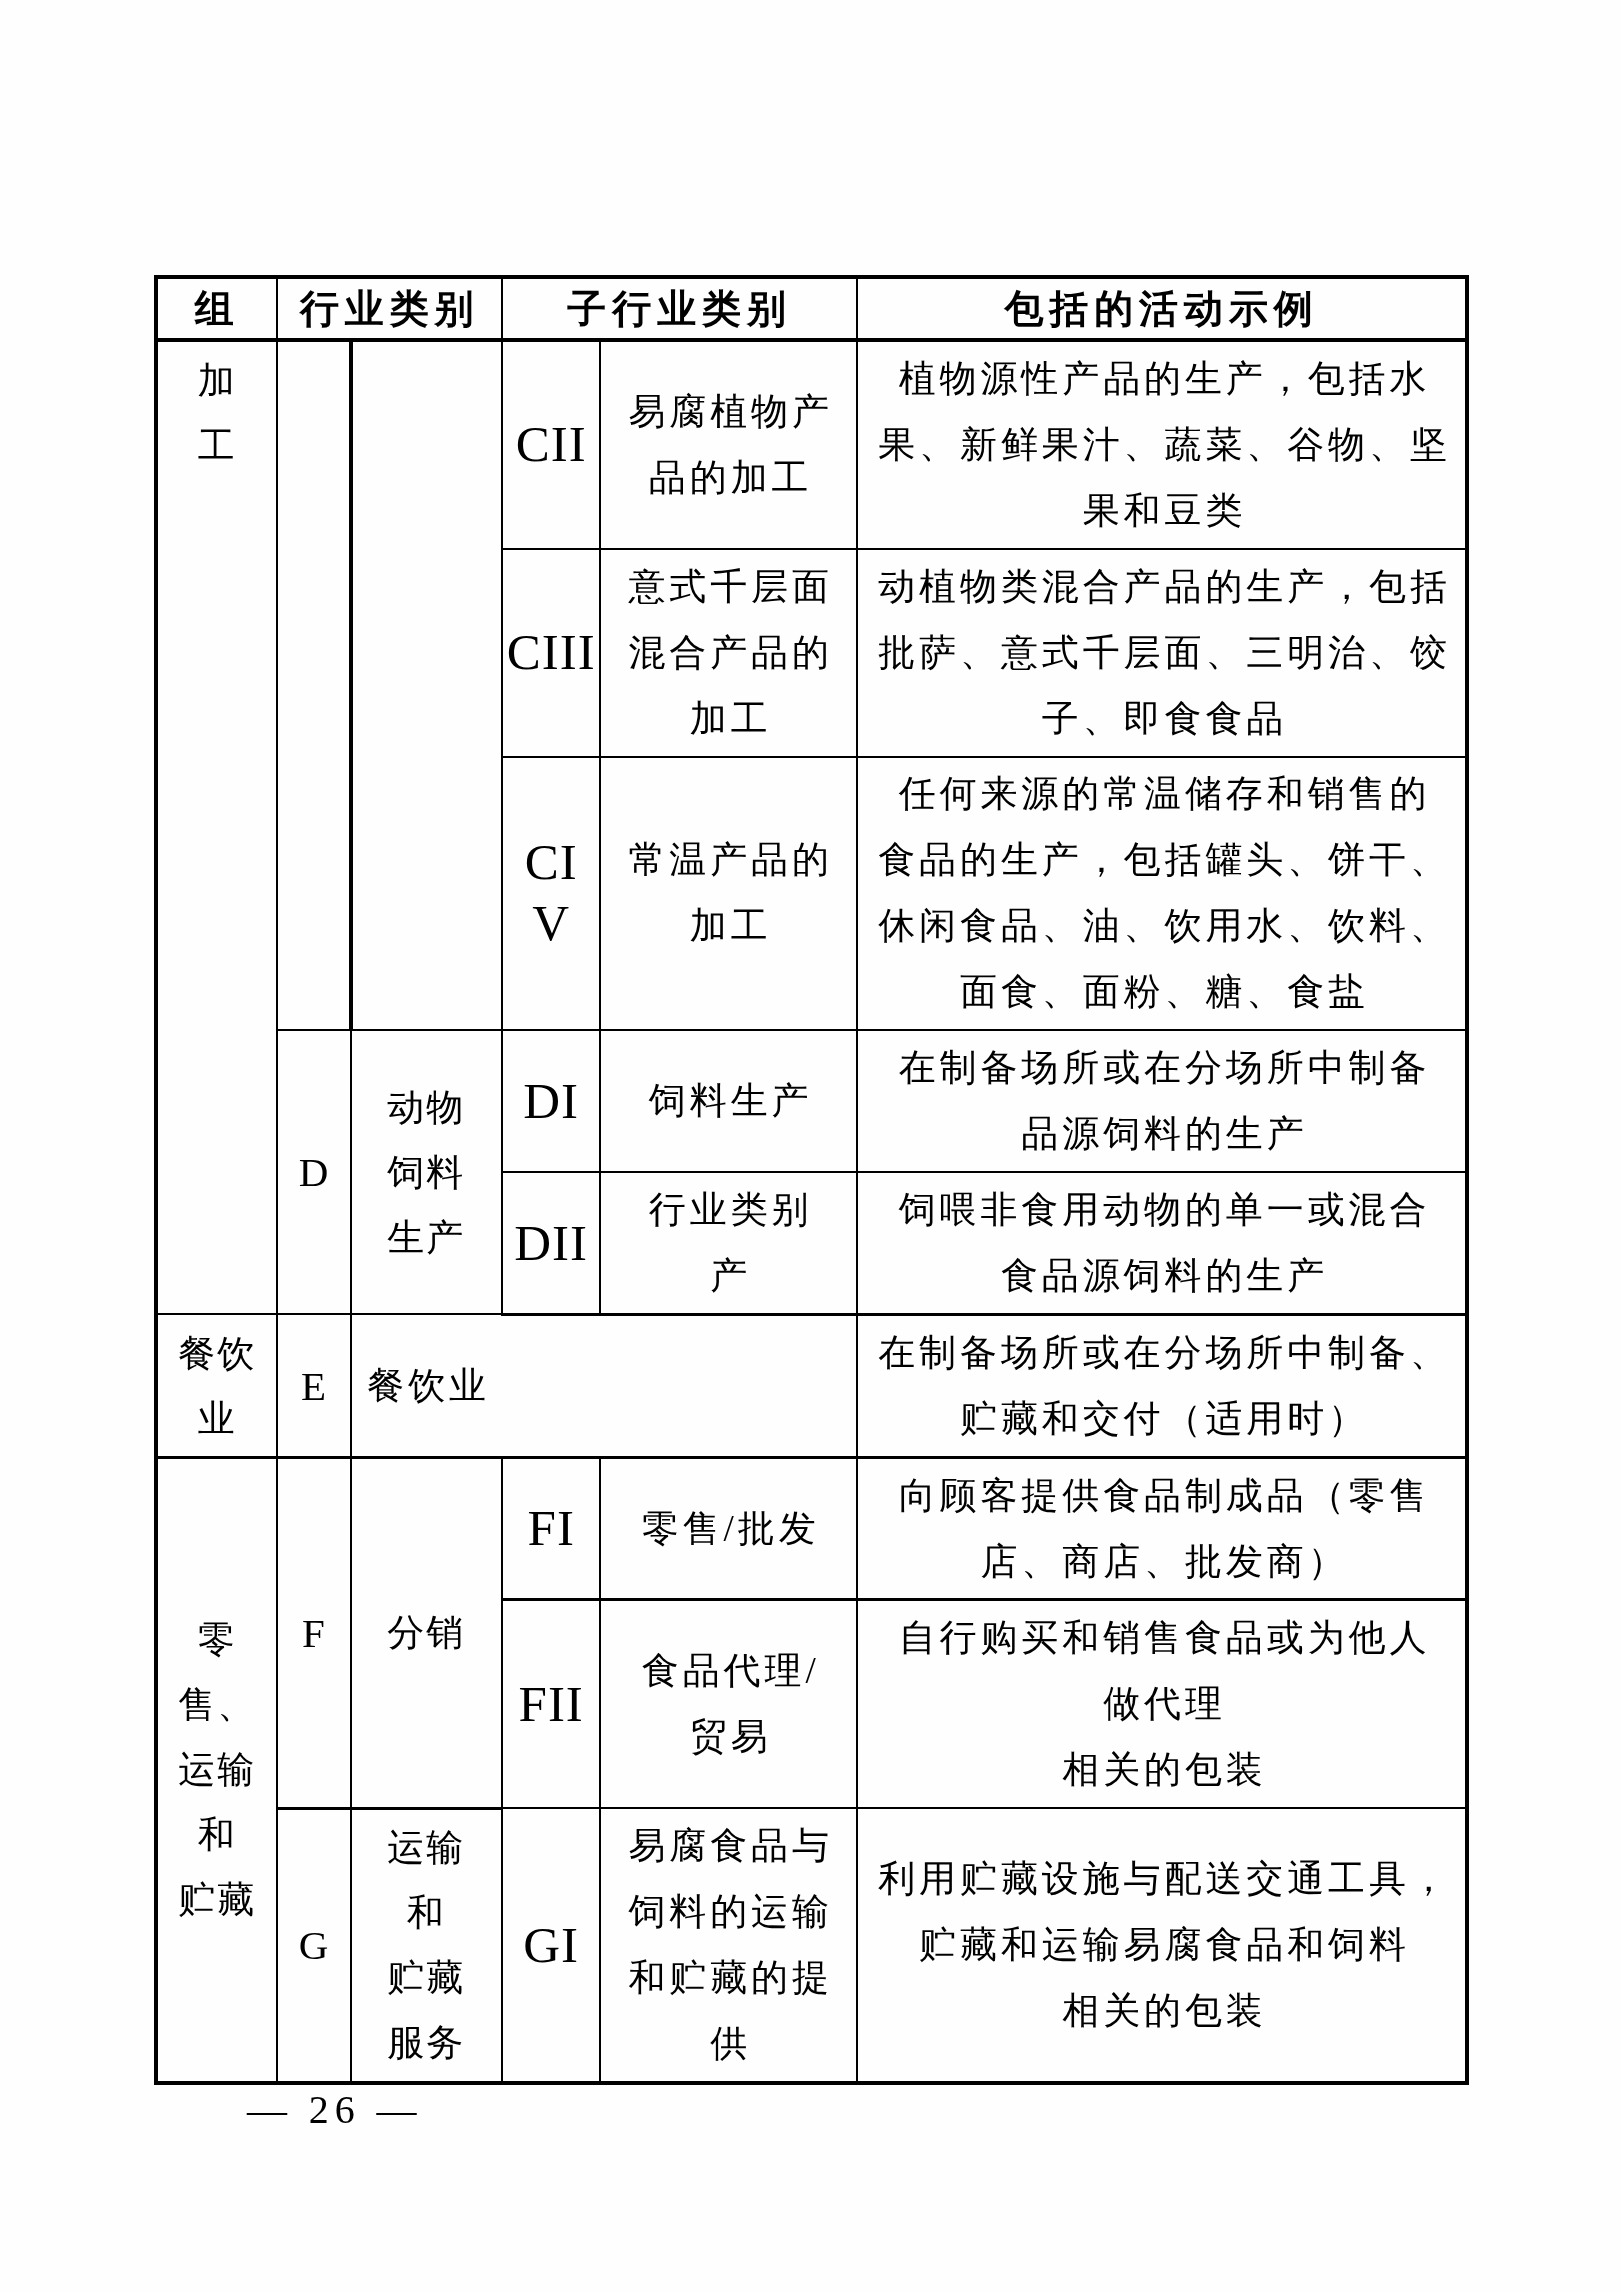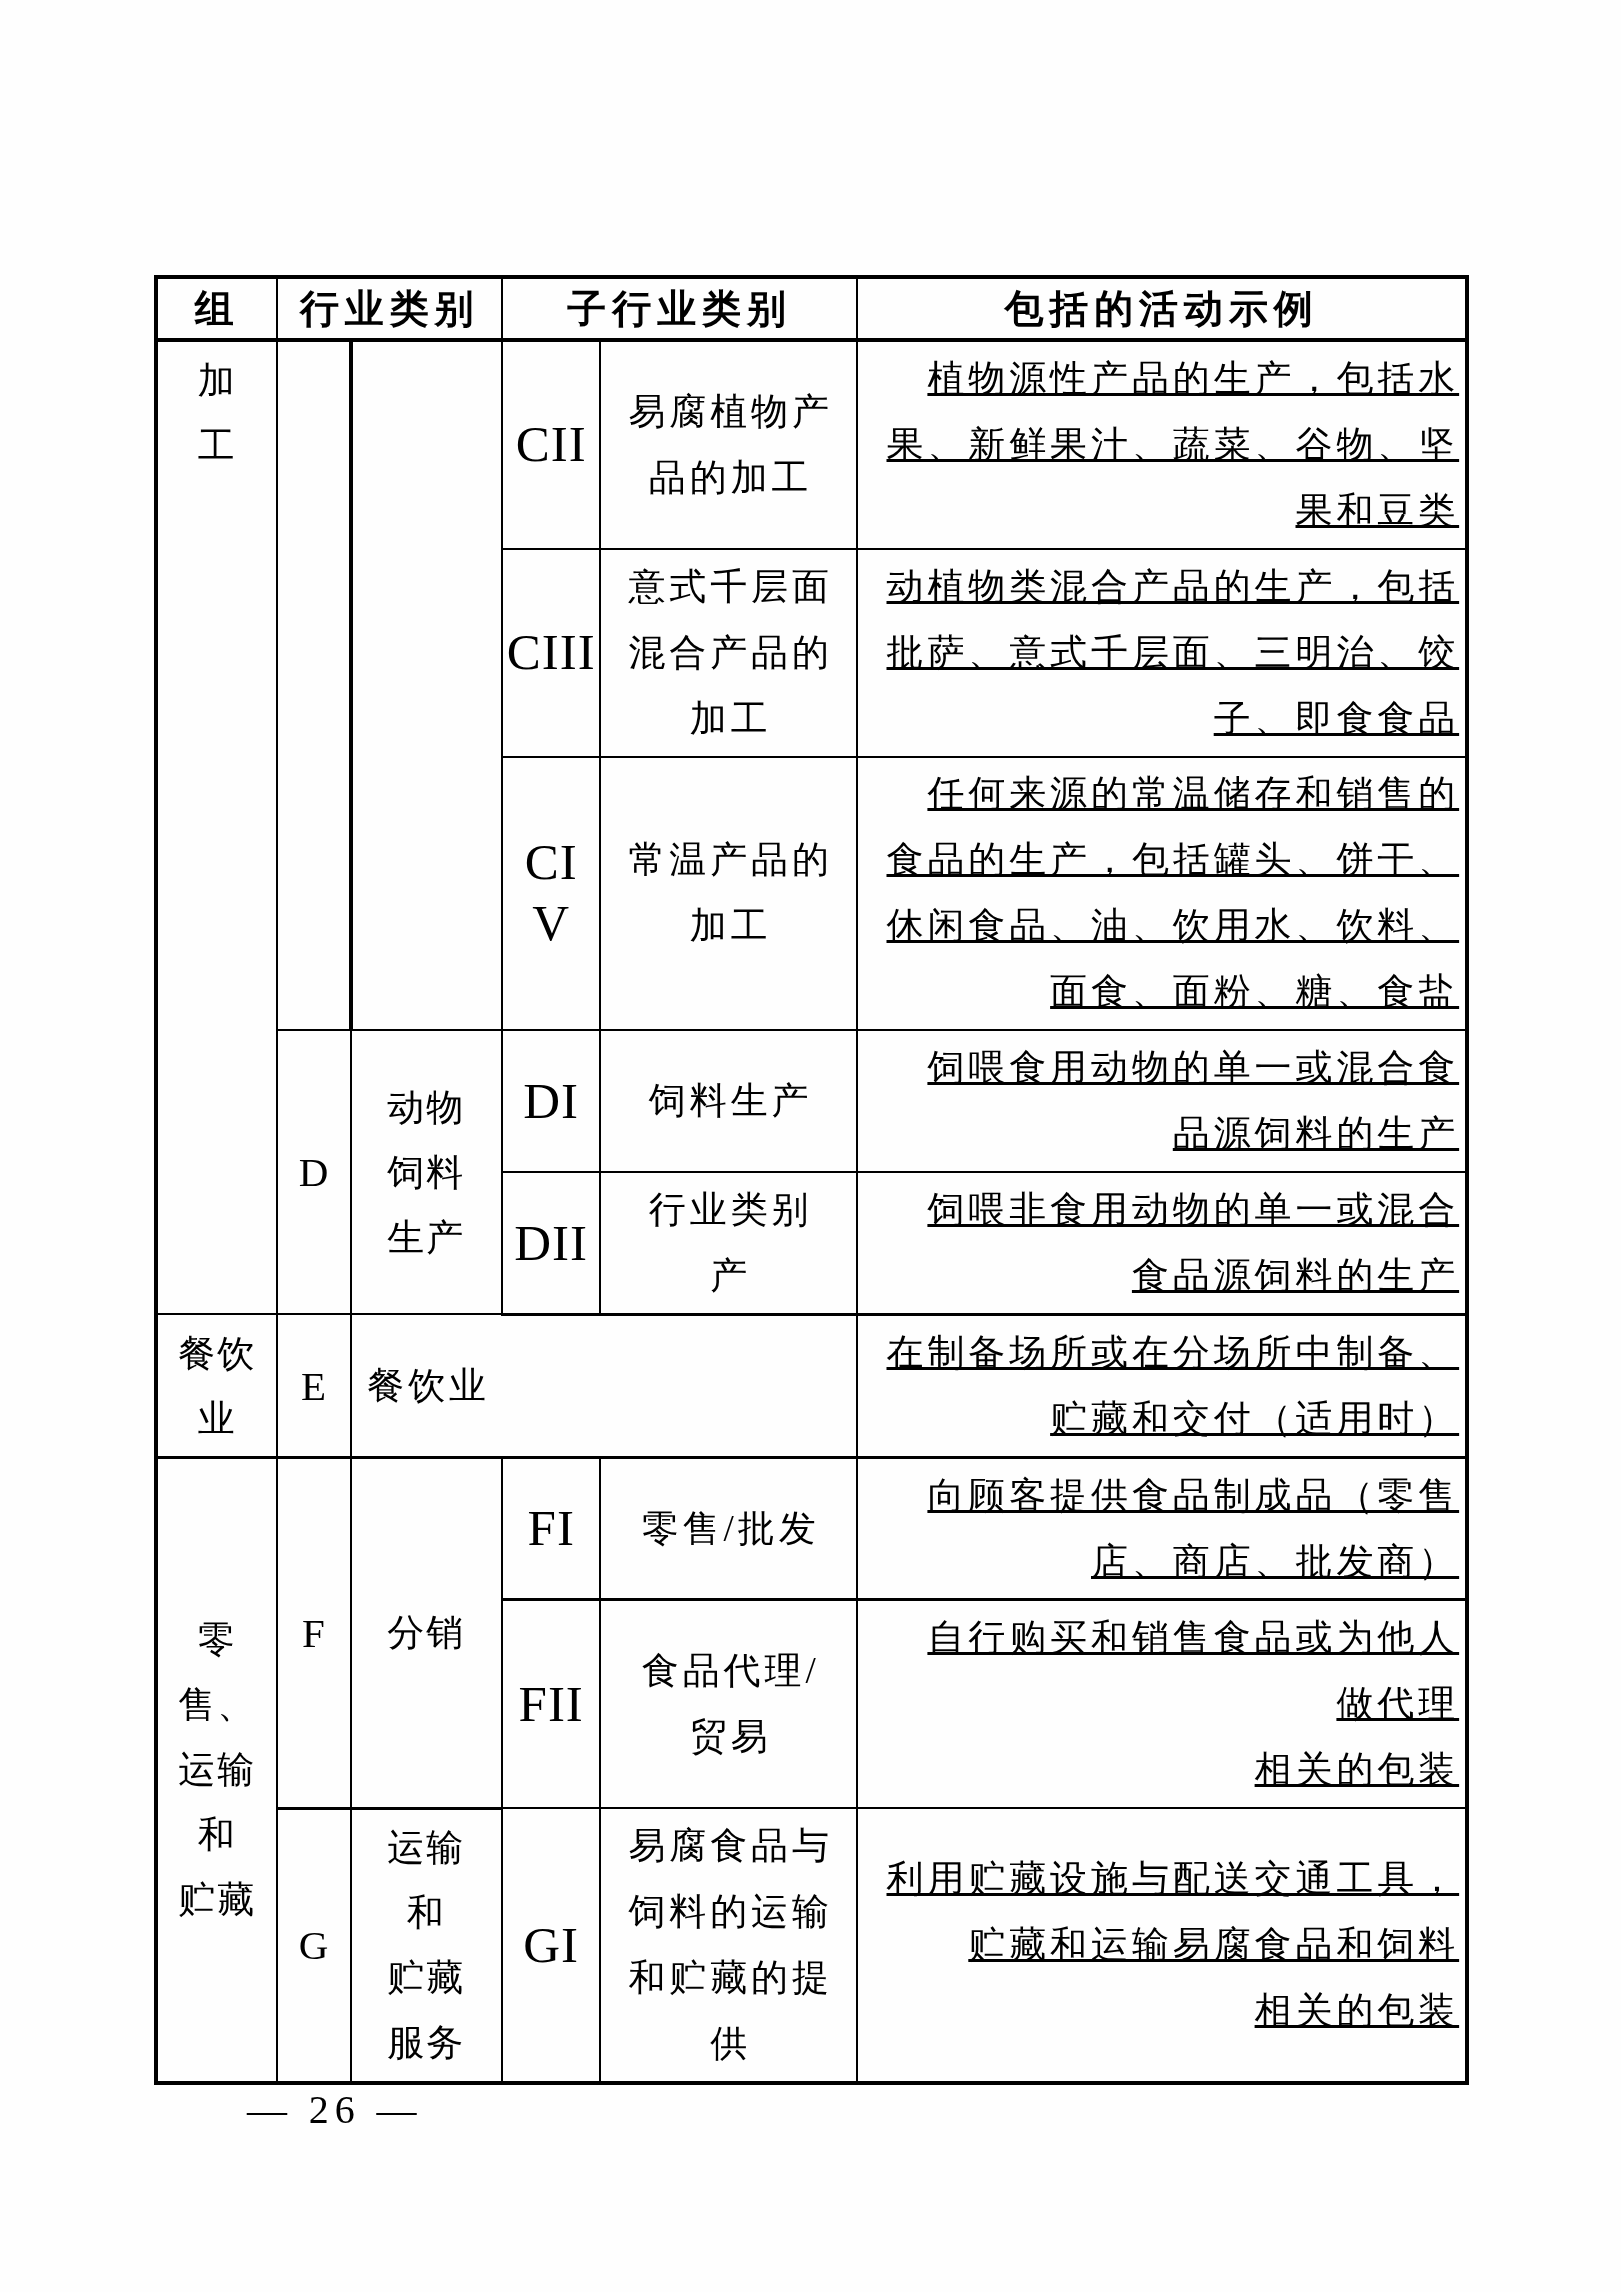--- a/index.html
+++ b/index.html
@@ -68,24 +68,23 @@
     letter-spacing: 3.9px;
     padding: 3.9px 9.8px 3.9px 13.7px;
   }
   td.cell-merged-name {
     text-align: left;
     letter-spacing: 3.9px;
     padding-left: 15.7px;
     margin-top: 36px;
   }
   td.cell-activities {
-    text-align: right;
+    text-align: center;
     letter-spacing: 3.9px;
     padding: 3.9px 5.9px 3.9px 11.8px;
-    text-decoration: underline;
   }
   .page-number {
     position: absolute;
     left: 247px; top: 2086px;
     font-size: 40px;
     letter-spacing: 5.9px;
     white-space: nowrap;
   }
 </style>
 </head>
@@ -142,21 +141,21 @@
 休闲食品、油、饮用水、饮料、
 面食、面粉、糖、食盐</td>
       </tr>
       <tr style="height:128px">
         <td class="cell-letter" rowspan="2">D</td>
         <td class="cell-group" rowspan="2">动物
 饲料
 生产</td>
         <td class="cell-code">DI</td>
         <td class="cell-subname">饲料生产</td>
-        <td class="cell-activities">饲喂食用动物的单一或混合食
+        <td class="cell-activities">在制备场所或在分场所中制备
 品源饲料的生产</td>
       </tr>
       <tr style="height:131px" class="thick-bottom">
         <td class="cell-code">DII</td>
         <td class="cell-subname">行业类别
 产</td>
         <td class="cell-activities">饲喂非食用动物的单一或混合
 食品源饲料的生产</td>
       </tr>
       <tr style="height:130px" class="thick-bottom">

